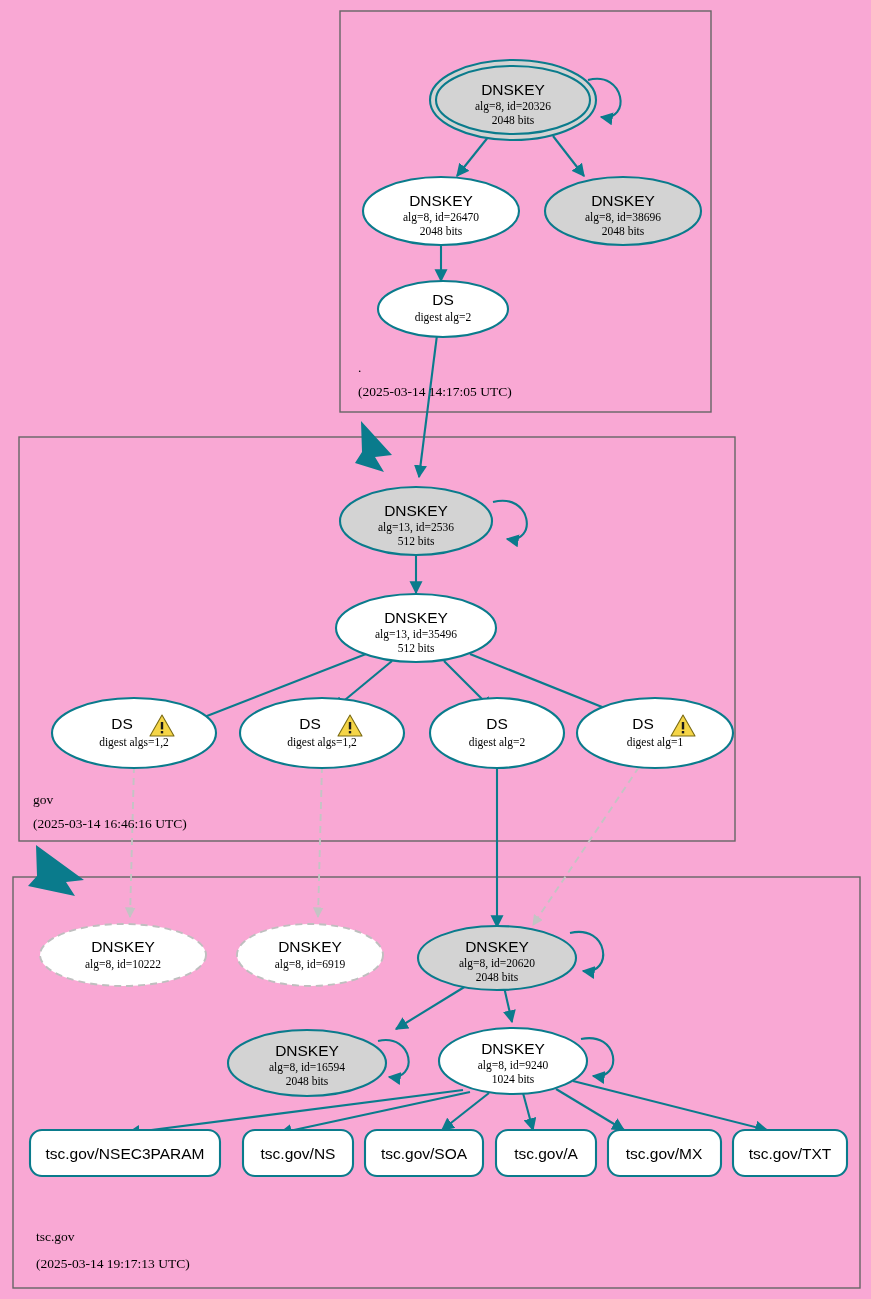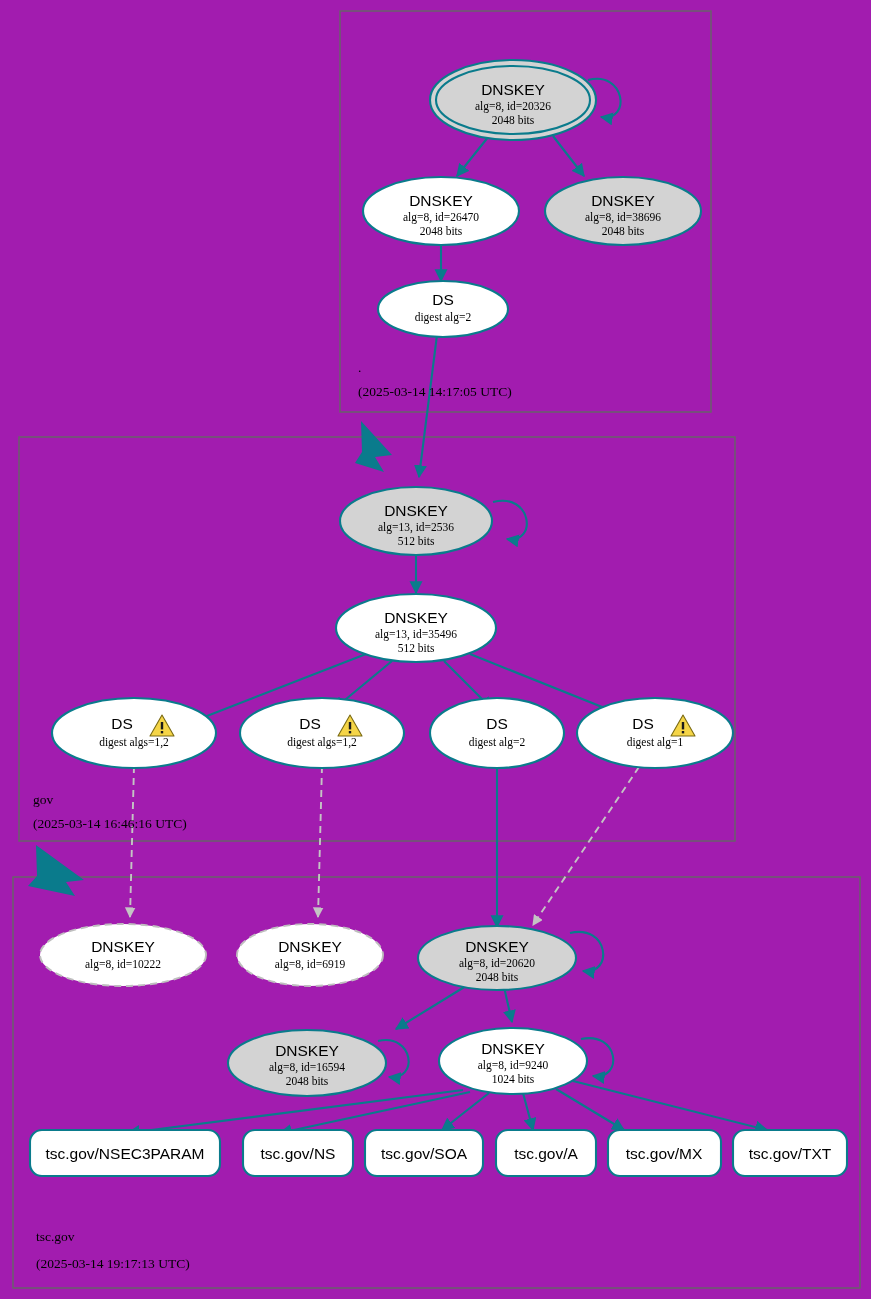--- a/index.html
+++ b/index.html
@@ -7,21 +7,21 @@
     padding: 0;
     background: #ffffff;
   }
   body {
     font-family: "Liberation Sans", sans-serif;
   }
   #stage {
     position: relative;
     width: 871px;
     height: 1299px;
-    background: #a21caf;
+    background: #f9a8d4;
     overflow: hidden;
   }
   #graph {
     position: absolute;
     top: 0;
     left: 0;
     width: 871px;
     height: 1299px;
   }
   .node-title {

